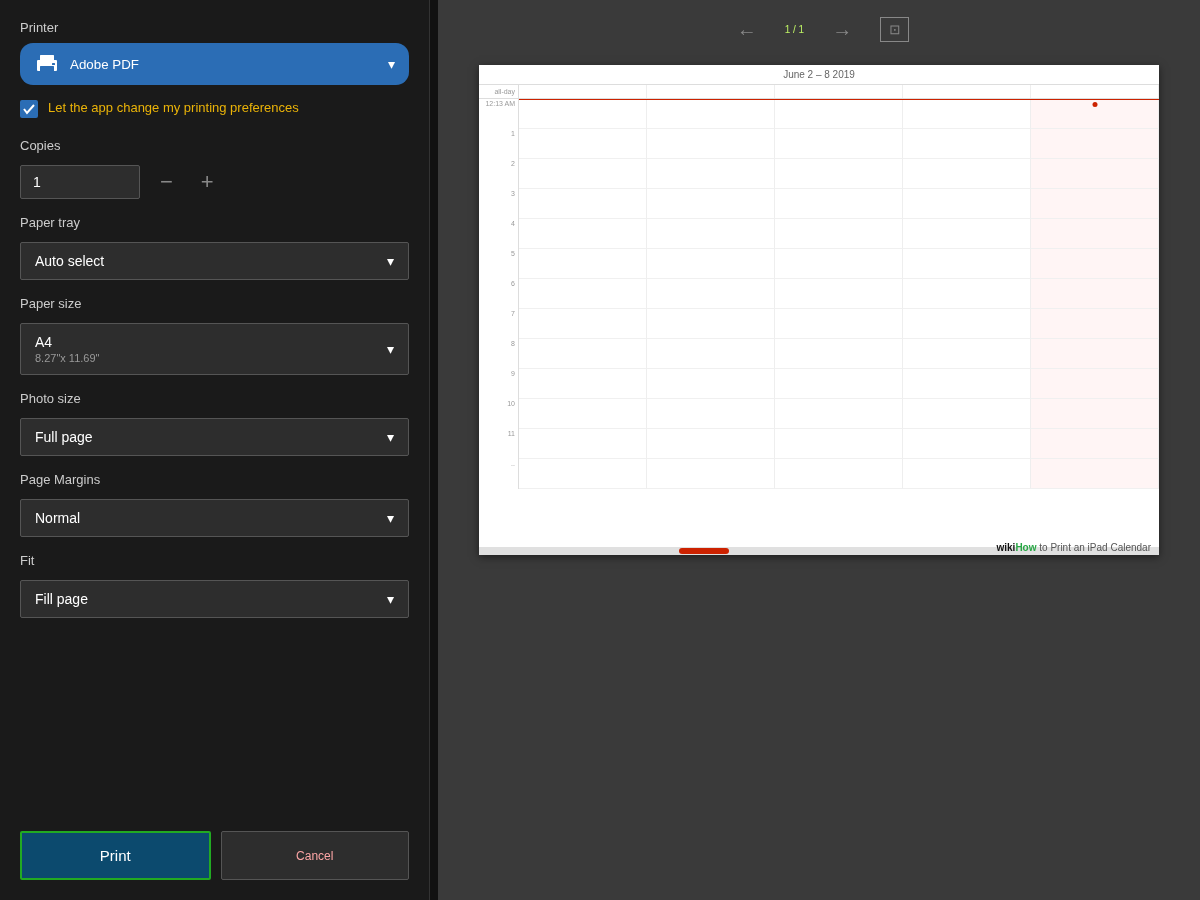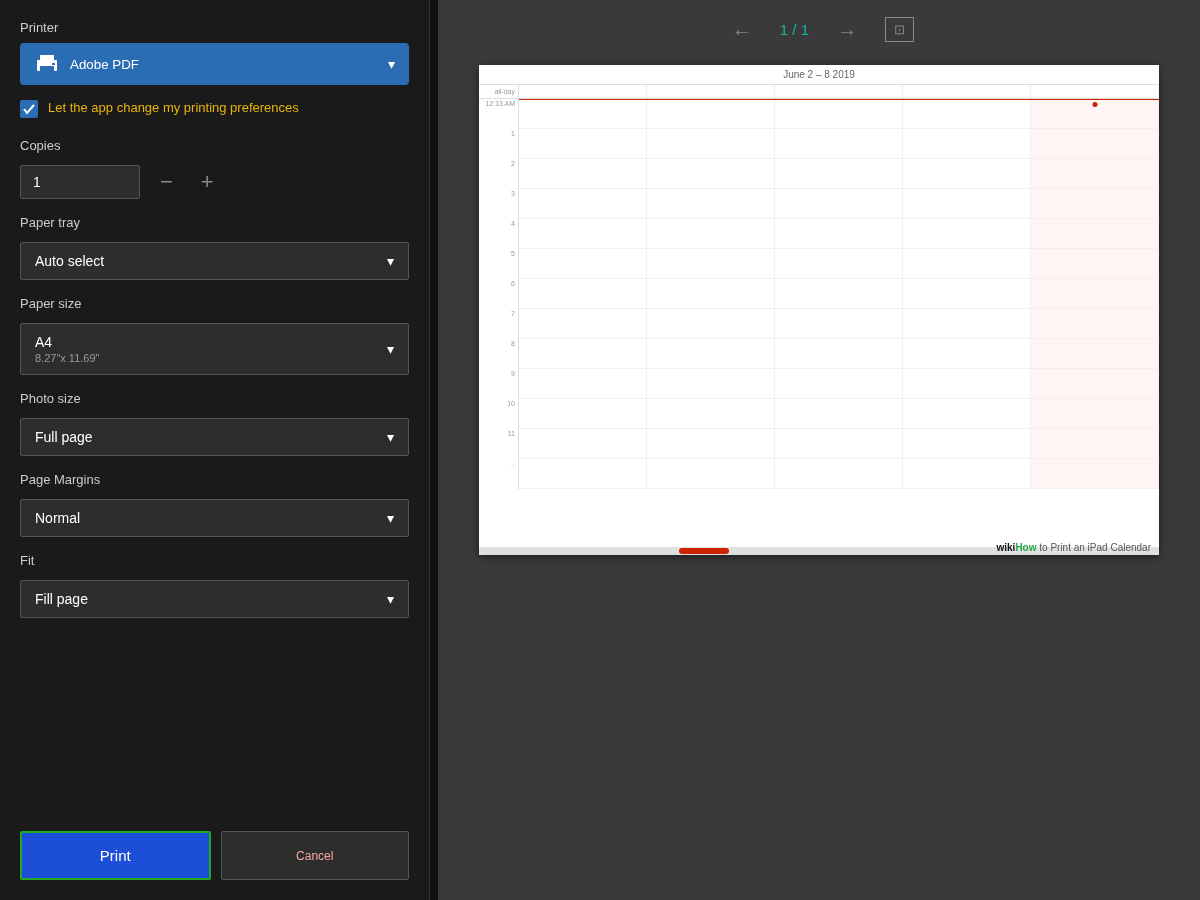--- a/index.html
+++ b/index.html
@@ -40,21 +40,21 @@
     }
 
     .section-label:first-child {
       margin-top: 0;
     }
 
     
     .printer-dropdown {
       background: #2b6db5;
       border: none;
-      border-radius: 4px;
+      border-radius: 13px;
       padding: 10px 14px;
       display: flex;
       align-items: center;
       justify-content: space-between;
       cursor: pointer;
       width: 100%;
       color: white;
     }
 
     .printer-dropdown-left {
@@ -176,21 +176,21 @@
     
     .bottom-buttons {
       margin-top: auto;
       display: flex;
       gap: 10px;
       padding-top: 20px;
     }
 
     .print-btn {
       flex: 1;
-      background: #1d4ed8;
+      background: #0c4a6e;
       border: 2px solid #22aa22;
       color: white;
       font-size: 15px;
       padding: 14px;
       cursor: pointer;
       border-radius: 2px;
     }
 
     .cancel-btn {
       flex: 1;
@@ -232,22 +232,22 @@
     .nav-arrow {
       background: transparent;
       border: none;
       color: #888;
       font-size: 20px;
       cursor: pointer;
       padding: 4px 8px;
     }
 
     .page-indicator {
-      font-size: 15px;
-      color: #14b8a6;
+      font-size: 10px;
+      color: #bef264;
     }
 
     .fit-btn {
       border: 1px solid #888;
       background: transparent;
       color: #888;
       padding: 4px 8px;
       cursor: pointer;
       display: flex;
       align-items: center;

